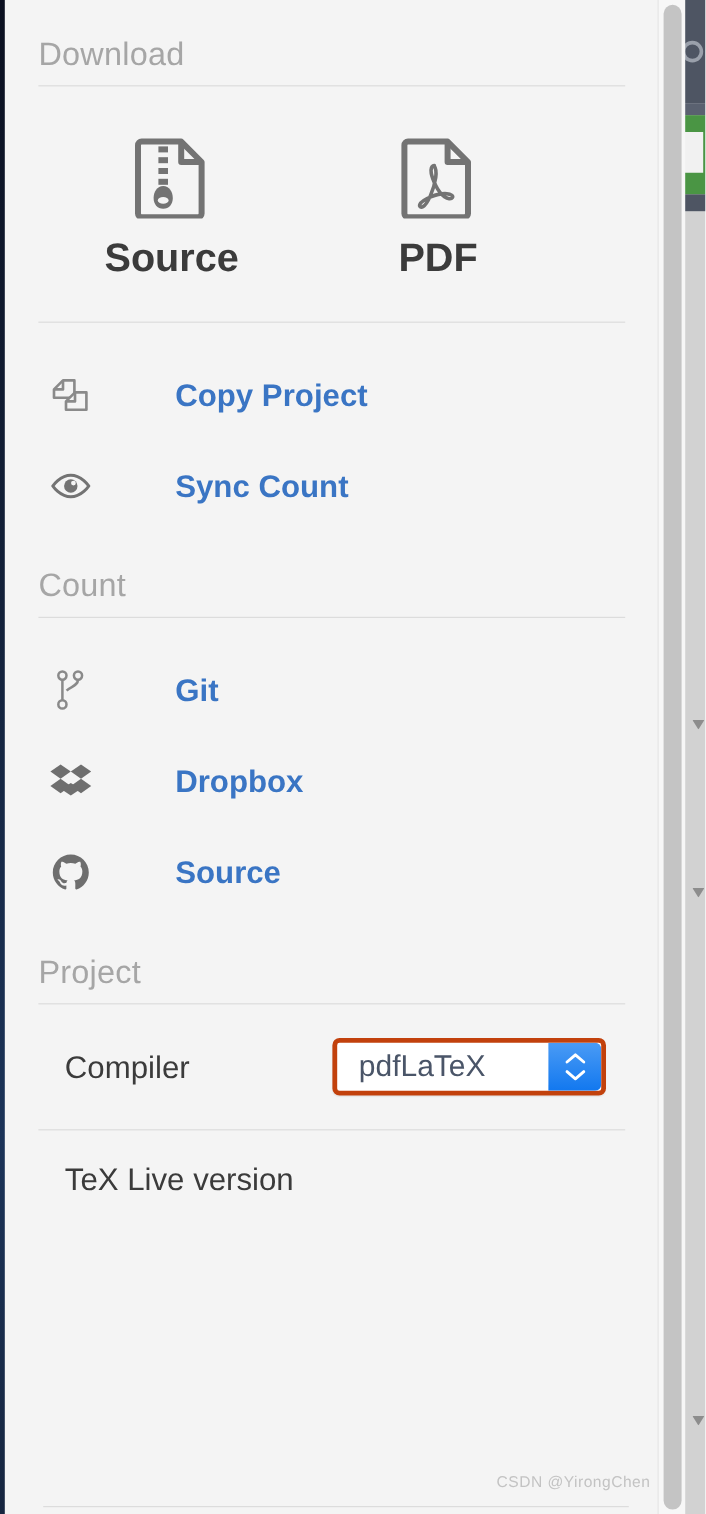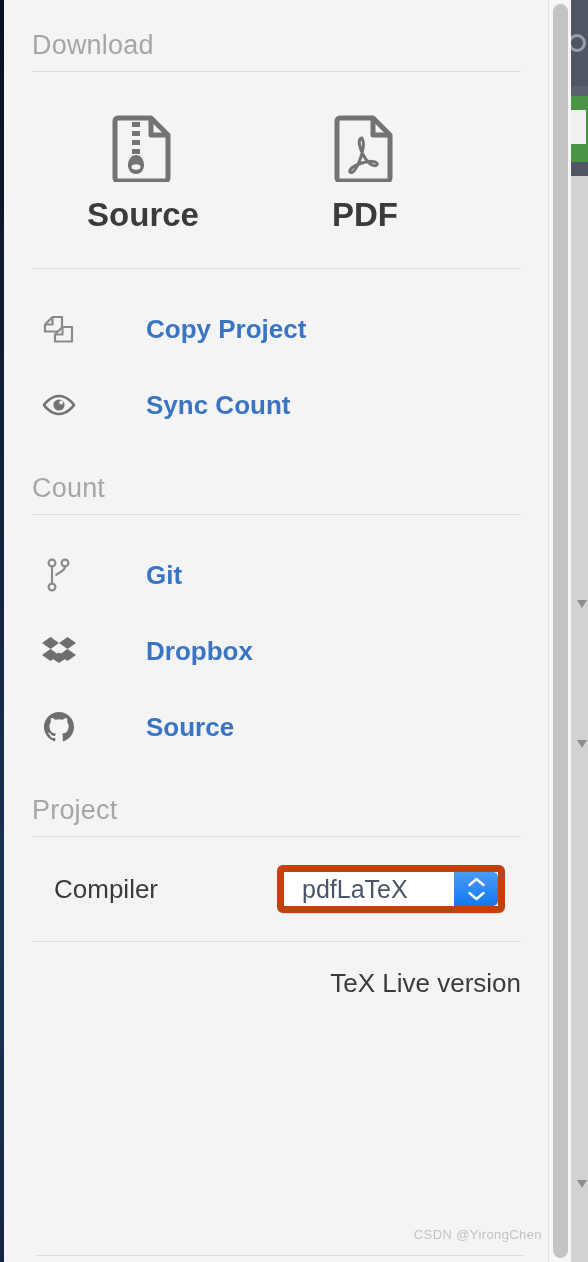--- a/index.html
+++ b/index.html
@@ -200,36 +200,36 @@
   .setting-label {
     font-size: 26px;
     color: #3b3b3b;
     white-space: nowrap;
     margin-left: 22px;
   }
   .setting-row.stacked {
     display: block;
     padding: 26px 0 6px 0;
   }
-  .setting-row.stacked .setting-label { display: block; text-align: right; }
+  .setting-row.stacked .setting-label { display: block; }
   .stacked-control {
     margin-top: 28px;
     display: flex;
     justify-content: flex-end;
     padding-right: 16px;
   }
 
   .select {
     position: relative;
     display: inline-flex;
     align-items: center;
     width: 228px;
     height: 48px;
     background: #ffffff;
-    border: 7px solid #c2410c;
+    border: 4px solid #c2410c;
     border-radius: 6px;
     box-sizing: border-box;
     box-shadow: 0 1px 1px rgba(0,0,0,0.06);
     cursor: pointer;
     overflow: hidden;
   }
   .select-value {
     font-size: 25px;
     color: #4a5568;
     padding-left: 18px;

